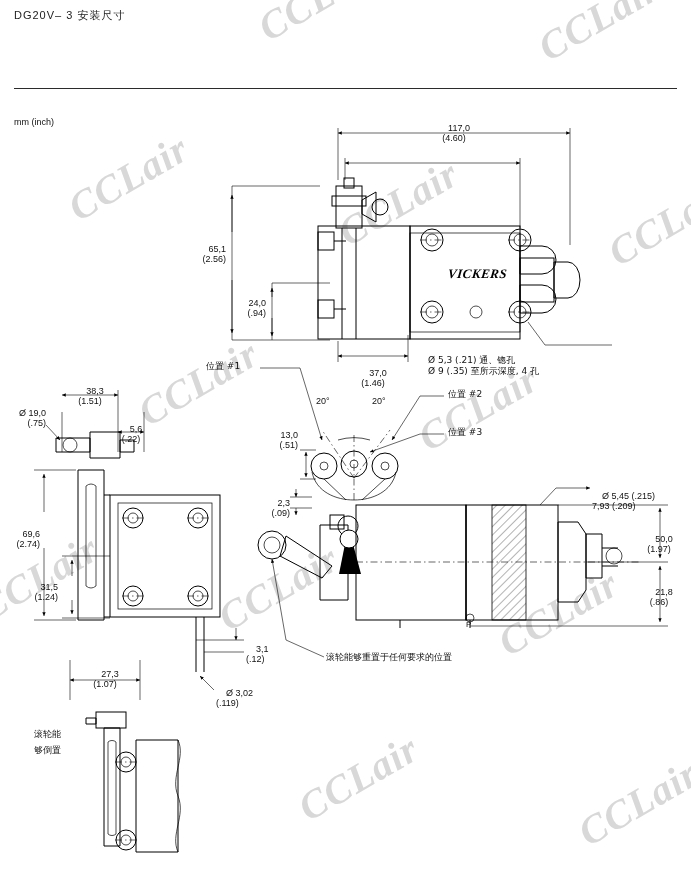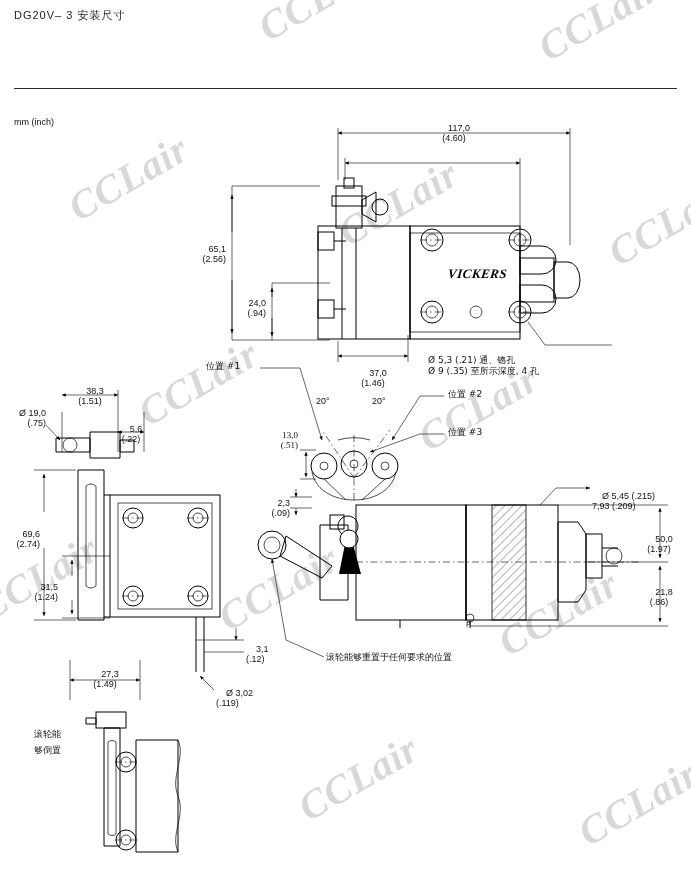--- a/index.html
+++ b/index.html
@@ -330,21 +330,21 @@
   <div class="lbl cn" style="left:428px; top:355px;">Ø 5,3 (.21) 通、锪孔</div>
   <div class="lbl cn" style="left:428px; top:366px;">Ø 9 (.35) 至所示深度, 4 孔</div>
 
   <div style="position:absolute; left:448px; top:266px; font-family:'Liberation Serif', serif; font-style:italic; font-weight:bold; font-size:13px; color:#000; letter-spacing:0.5px; transform:skewX(-6deg);">VICKERS</div>
 
   <div class="lbl cn" style="left:206px; top:361px;">位置 #1</div>
   <div class="lbl cn" style="left:448px; top:389px;">位置 #2</div>
   <div class="lbl cn" style="left:448px; top:427px;">位置 #3</div>
   <div class="lbl" style="left:316px; top:396px;">20°</div>
   <div class="lbl" style="left:372px; top:396px;">20°</div>
-  <div class="lbl r" style="left:246px; top:420px; width:52px;font-family:Liberation Serif, serif;">
+  <div class="lbl r" style="left:246px; top:420px; width:52px;">
     <span>13,0</span><br><span>(.51)</span>
   </div>
   <div class="lbl r" style="left:238px; top:488px; width:52px;">
     <span>2,3</span><br><span>(.09)</span>
   </div>
   <div class="lbl cn" style="left:326px; top:652px;">滚轮能够重置于任何要求的位置</div>
 
   <div class="lbl" style="left:592px; top:481px;">
     <span>Ø 5,45 (.215)</span><br><span>7,93 (.209)</span>
   </div>
@@ -372,18 +372,18 @@
     <span>31,5</span><br><span>(1.24)</span>
   </div>
   <div class="lbl" style="left:246px; top:634px;">
     <span>3,1</span><br><span>(.12)</span>
   </div>
   <div class="lbl" style="left:216px; top:678px;">
     <span>Ø 3,02</span><br><span>(.119)</span>
   </div>
 
   <div class="lbl c" style="left:74px; top:659px; width:62px;">
-    <span>27,3</span><br><span>(1.49)</span>
+    <span>27,3</span><br><span>(1.07)</span>
   </div>
   <div class="lbl cn" style="left:34px; top:726px; line-height:16px;">滚轮能
 够倒置</div>
 
 </div>
 
 </body></html>

